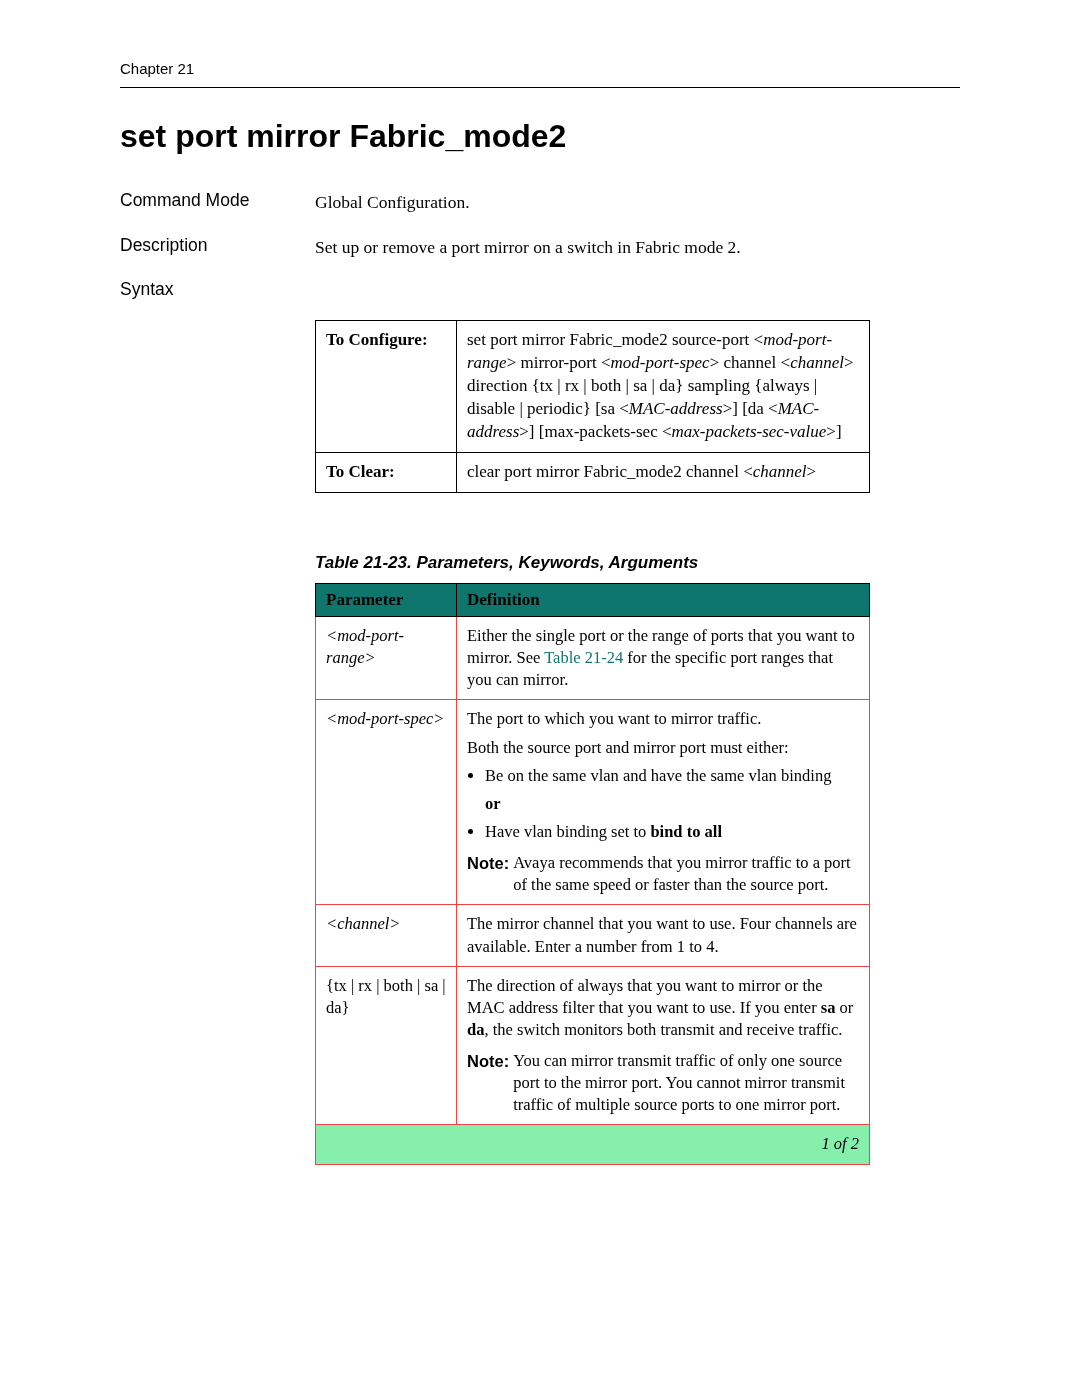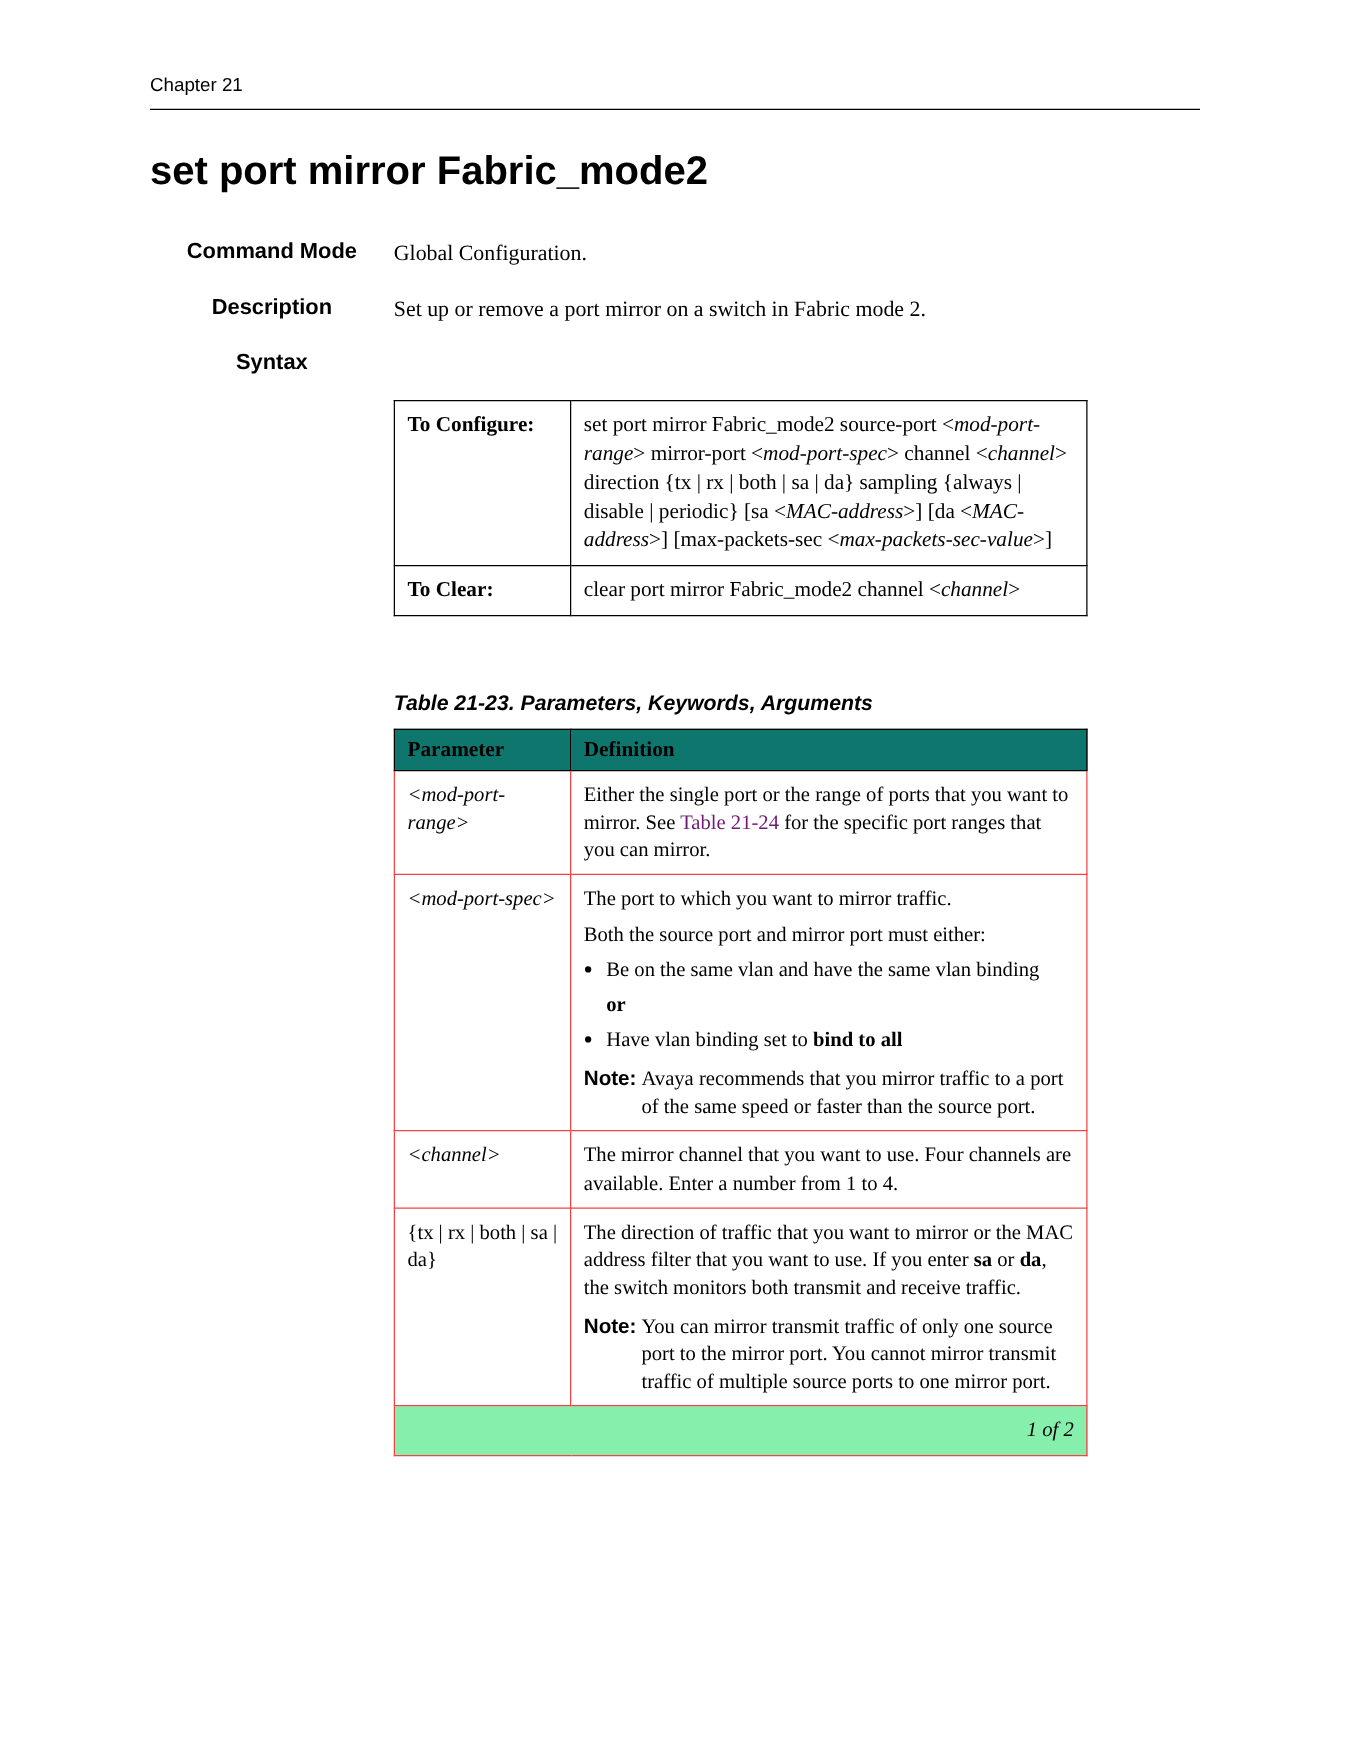--- a/index.html
+++ b/index.html
@@ -32,24 +32,23 @@
     font-size: 32px;
     margin: 0 0 35px 0;
   }
   .field-row {
     display: flex;
     margin-bottom: 20px;
   }
   .field-label {
     width: 195px;
     font-family: Arial, Helvetica, sans-serif;
-    font-weight: bold;
+    font-weight: normal;
     font-size: 17.5px;
     flex: 0 0 195px;
-    text-align: center;
   }
   .field-value {
     font-size: 17.5px;
     line-height: 1.4;
     text-align: right;
   }
   .syntax-section {
     margin-left: 195px;
     margin-top: 20px;
   }
@@ -99,21 +98,21 @@
   }
   table.param-table td.param-col {
     width: 120px;
     font-style: italic;
   }
   .bullet-list { margin: 6px 0 6px 18px; padding: 0; }
   .bullet-list li { margin-bottom: 4px; }
   .note-wrap { margin-top: 8px; display:flex; }
   .note-wrap .nl { flex:0 0 auto; font-family: Arial, Helvetica, sans-serif; font-weight:bold; margin-right:4px;}
   .note-wrap .nb { flex:1; }
-  .link { color: #701a75; }
+  .link { color: #0f766e; }
   .table-footer td {
     background: #86efac;
     text-align: right;
     font-style: italic;
     font-size: 16px;
     padding: 6px 12px;
     border:1px solid #000;
   }
   .page-footer {
     position: absolute;
@@ -203,21 +202,21 @@
       </td>
     </tr>
     <tr>
       <td class="param-col">&lt;channel&gt;</td>
       <td>The mirror channel that you want to use. Four channels are available. Enter a number from 1 to 4.</td>
     </tr>
     <tr>
       <td class="param-col" style="font-style:normal">{tx | rx | both | sa | da}</td>
       <td>
         <div>
-          <span>The direction of traffic that you want to mirror or the MAC address filter that you want to use. If you enter </span><b>sa</b><span> or </span><b>da</b><span>, the switch monitors both transmit and receive traffic.</span>
+          <span>The direction of always that you want to mirror or the MAC address filter that you want to use. If you enter </span><b>sa</b><span> or </span><b>da</b><span>, the switch monitors both transmit and receive traffic.</span>
         </div>
         <div class="note-wrap">
           <span class="nl">Note:</span>
           <span class="nb"> You can mirror transmit traffic of only one source port to the mirror port. You cannot mirror transmit traffic of multiple source ports to one mirror port.</span>
         </div>
       </td>
     </tr>
     <tr class="table-footer">
       <td colspan="2">1 of 2</td>
     </tr>

